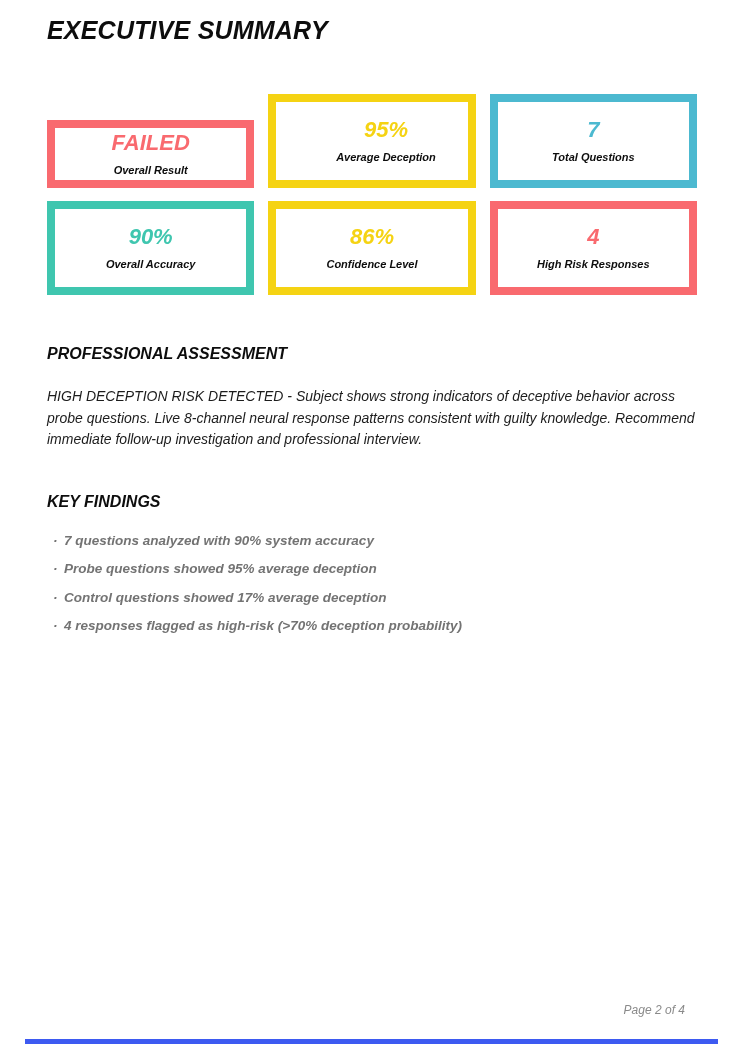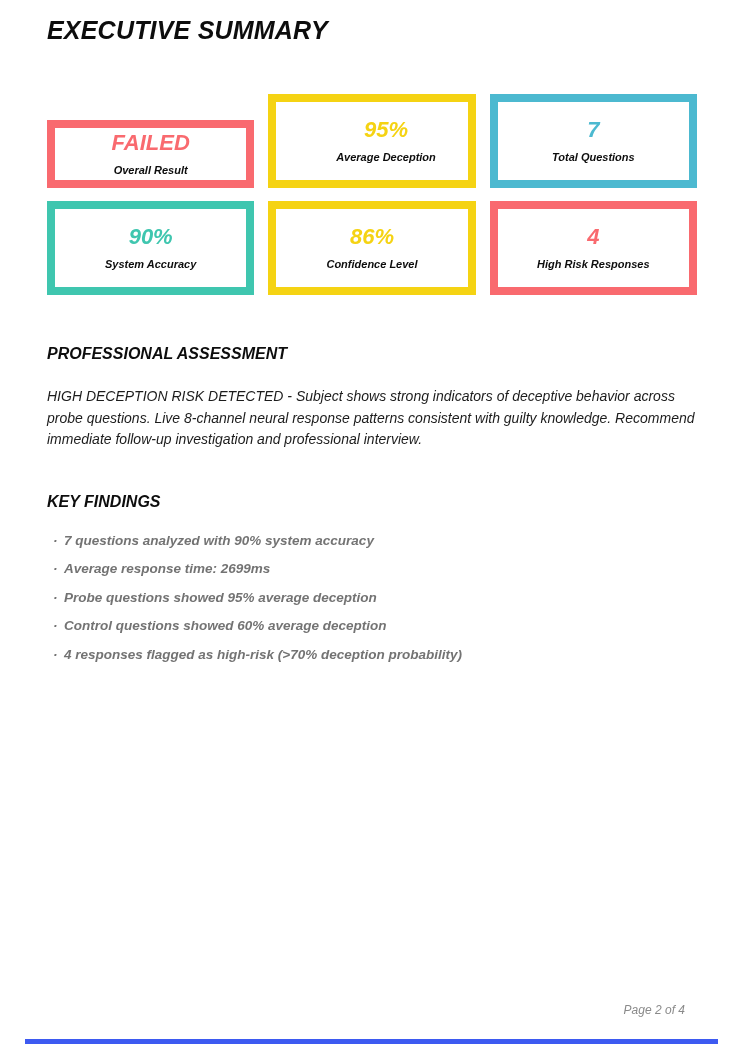--- a/index.html
+++ b/index.html
@@ -132,21 +132,21 @@
     <div class="stat-label">Average Deception</div>
   </div>
 
   <div class="stat-card" style="border-color: rgb(76, 185, 208);">
     <div class="stat-value" style="color: rgb(76, 185, 208);">7</div>
     <div class="stat-label">Total Questions</div>
   </div>
 
   <div class="stat-card" style="border-color: rgb(63, 198, 175);">
     <div class="stat-value" style="color: rgb(63, 198, 175);">90%</div>
-    <div class="stat-label">System Accuracy</div>
+    <div class="stat-label">Overall Accuracy</div>
   </div>
 
   <div class="stat-card" style="border-color: rgb(245, 211, 19);">
     <div class="stat-value" style="color: rgb(245, 211, 19);">86%</div>
     <div class="stat-label">Confidence Level</div>
   </div>
 
   <div class="stat-card" style="border-color: rgb(249, 106, 111);">
     <div class="stat-value" style="color: rgb(249, 106, 111);">4</div>
     <div class="stat-label">High Risk Responses</div>
@@ -155,25 +155,24 @@
 
     <h2 class="section-heading assessment-heading">PROFESSIONAL ASSESSMENT</h2>
 
     <p class="assessment-body">HIGH DECEPTION RISK DETECTED - Subject shows strong indicators of deceptive behavior across probe questions. Live 8-channel neural response patterns consistent with guilty knowledge. Recommend immediate follow-up investigation and professional interview.</p>
 
     <h2 class="section-heading findings-heading">KEY FINDINGS</h2>
 
     <ul class="findings-list">
   <li class="finding-item">7 questions analyzed with 90% system accuracy</li>
 
-  <li class="finding-item">Average response time: 2699ms</li>
 
   <li class="finding-item">Probe questions showed 95% average deception</li>
 
-  <li class="finding-item">Control questions showed 60% average deception</li>
+  <li class="finding-item">Control questions showed 17% average deception</li>
 
   <li class="finding-item">4 responses flagged as high-risk (&gt;70% deception probability)</li>
 </ul>
 
   </div>
 
   <div class="page-footer" style="color: rgb(138, 138, 138);">Page 2 of 4</div>
 
   <div class="footer-bar" style="background: rgb(61, 90, 241);"></div>
 </div>

